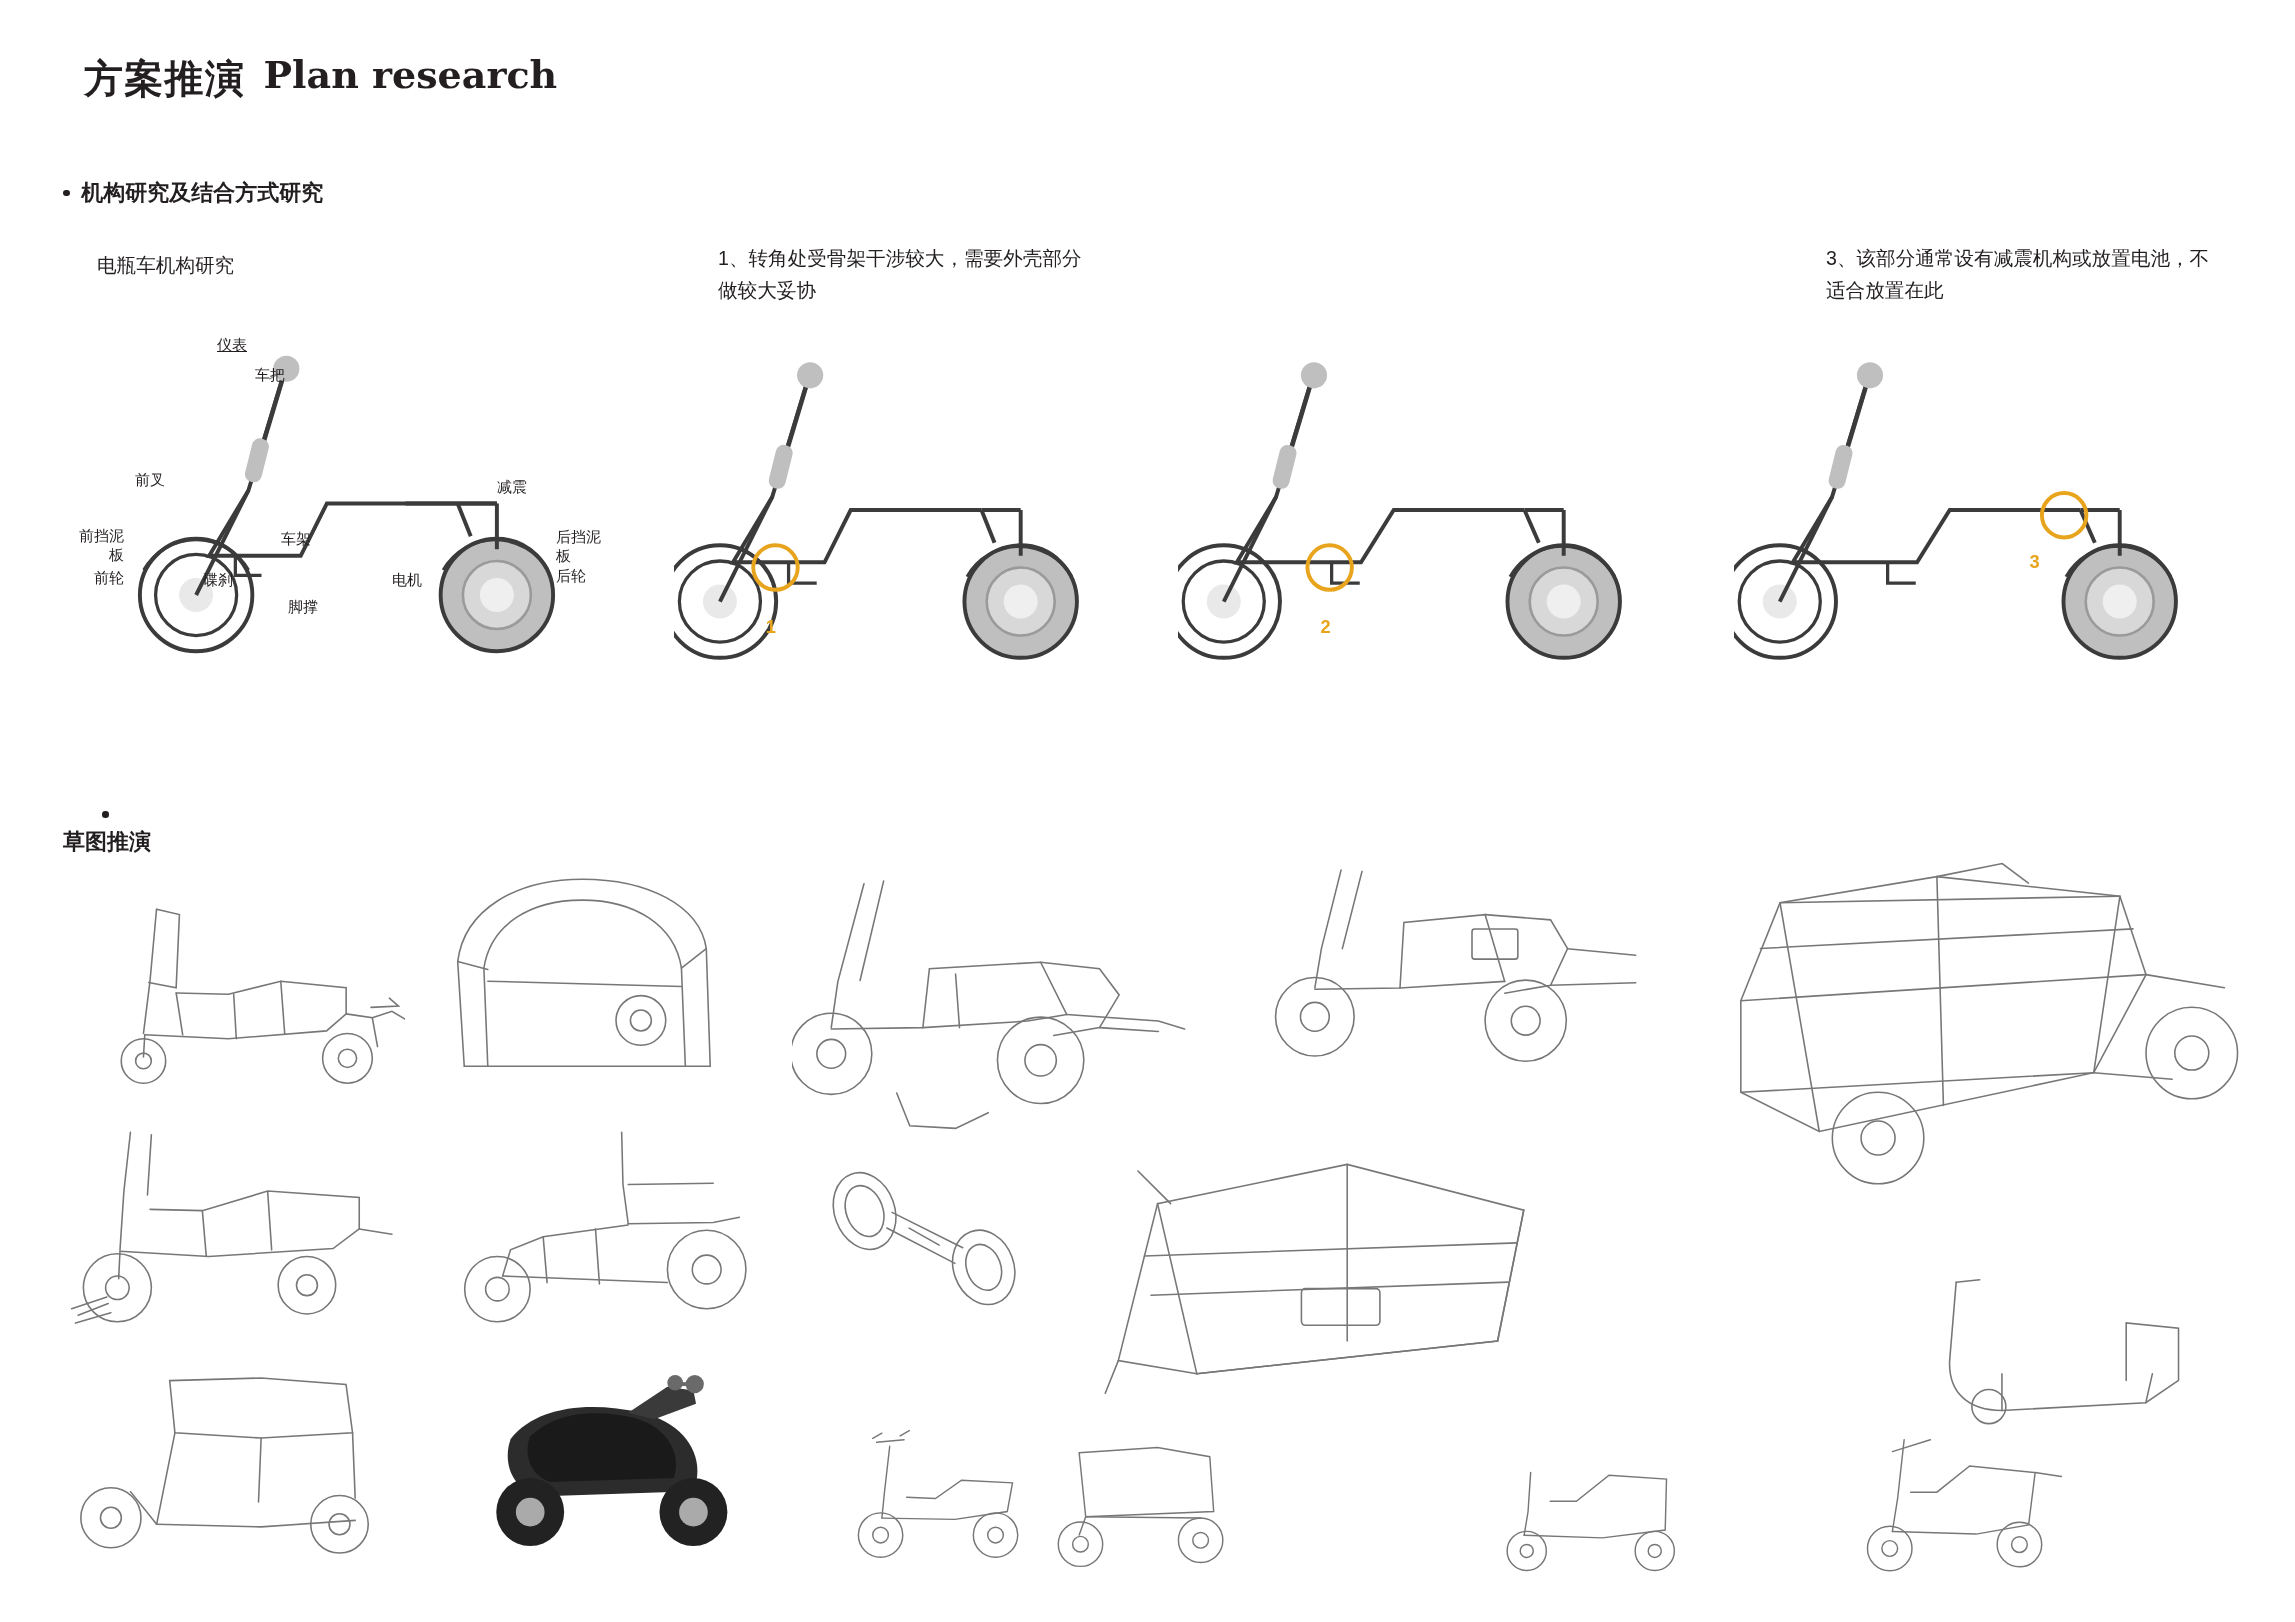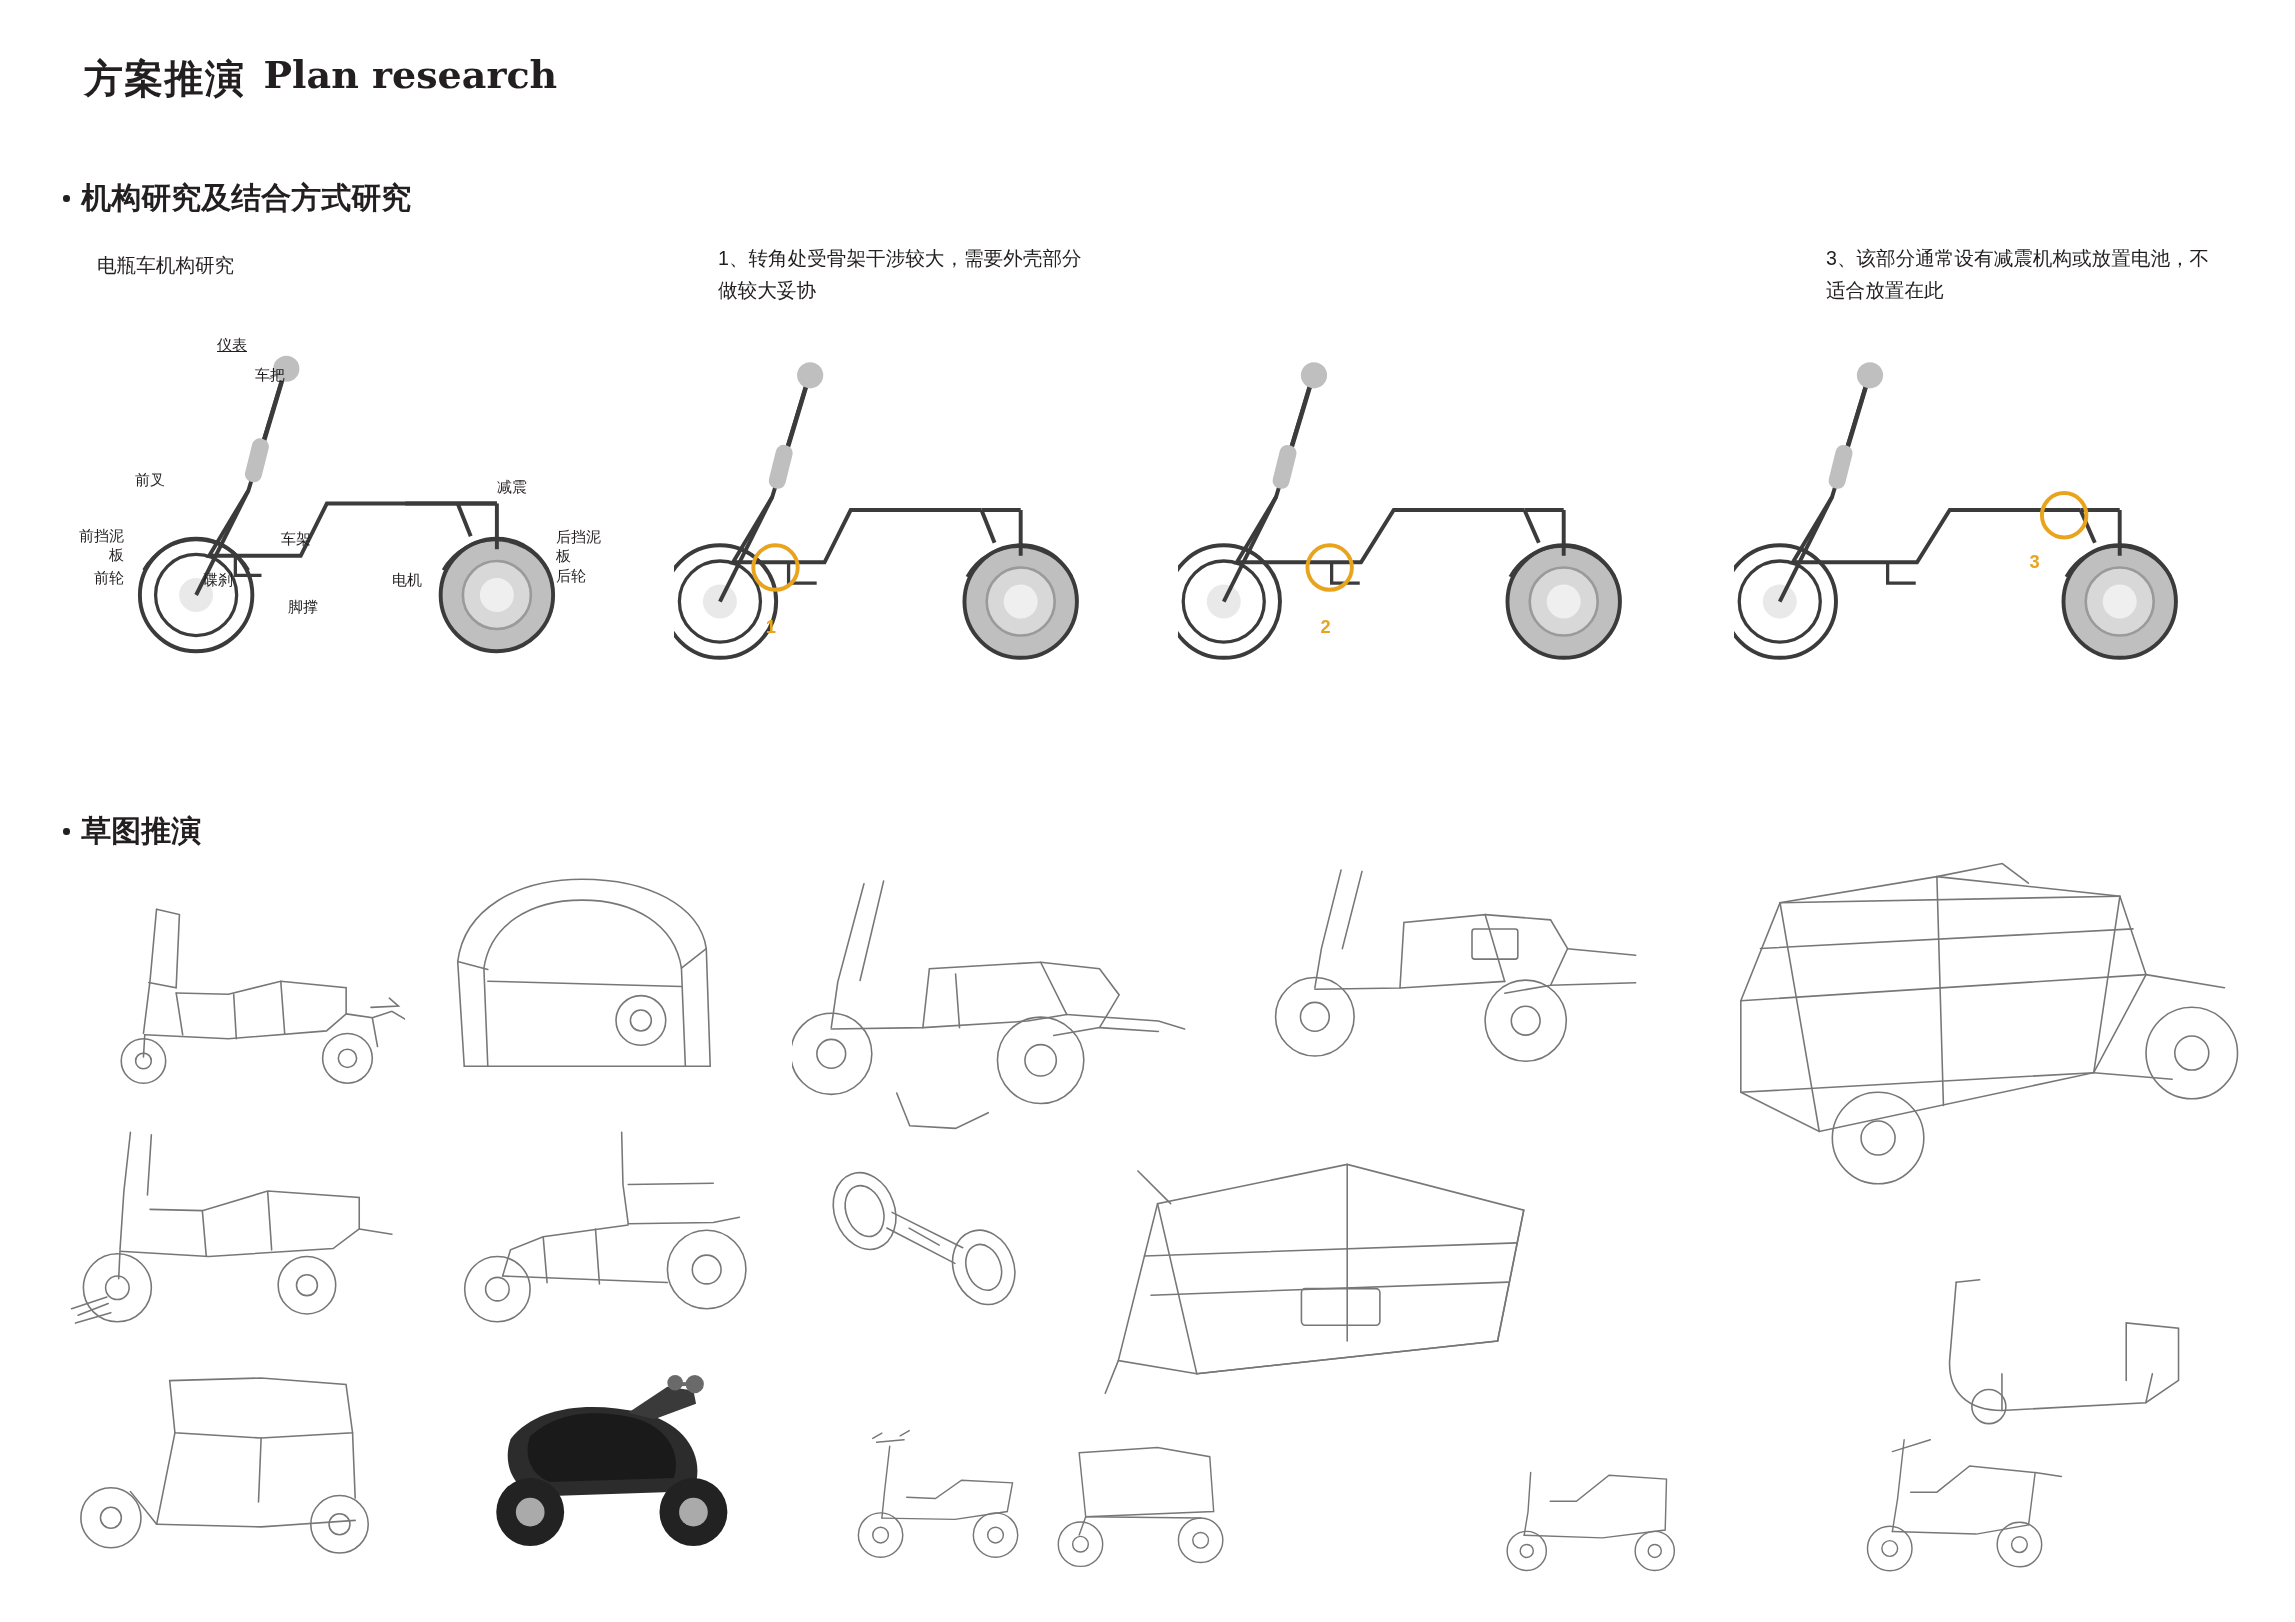--- a/index.html
+++ b/index.html
@@ -43,34 +43,34 @@
     letter-spacing: 0px;
     color: #231f20;
   }
 
   
   .section-head {
     position: absolute;
     display: flex;
     align-items: center;
     gap: 9.2px;
-    font-size: 30px;
+    font-size: 22px;
     font-weight: bold;
     color: #231f20;
   }
   .section-head .bullet {
     width: 6.5px;
     height: 6.5px;
     border-radius: 50%;
     background: #231f20;
     display: inline-block;
     margin-right: 2.6px;
   }
   #sec1 { left: 63px; top: 178px; }
-  #sec2 { left: 63px; top: 811px; }
+  #sec2 { left: 63px; top: 811px; flex-direction: column; }
 
   
   .col-caption {
     position: absolute;
     font-size: 19.6px;
     line-height: 1.62;
     color: #231f20;
     width: 393px;
   }
   #cap0 { left: 97px; top: 250px; width: 340px; }

